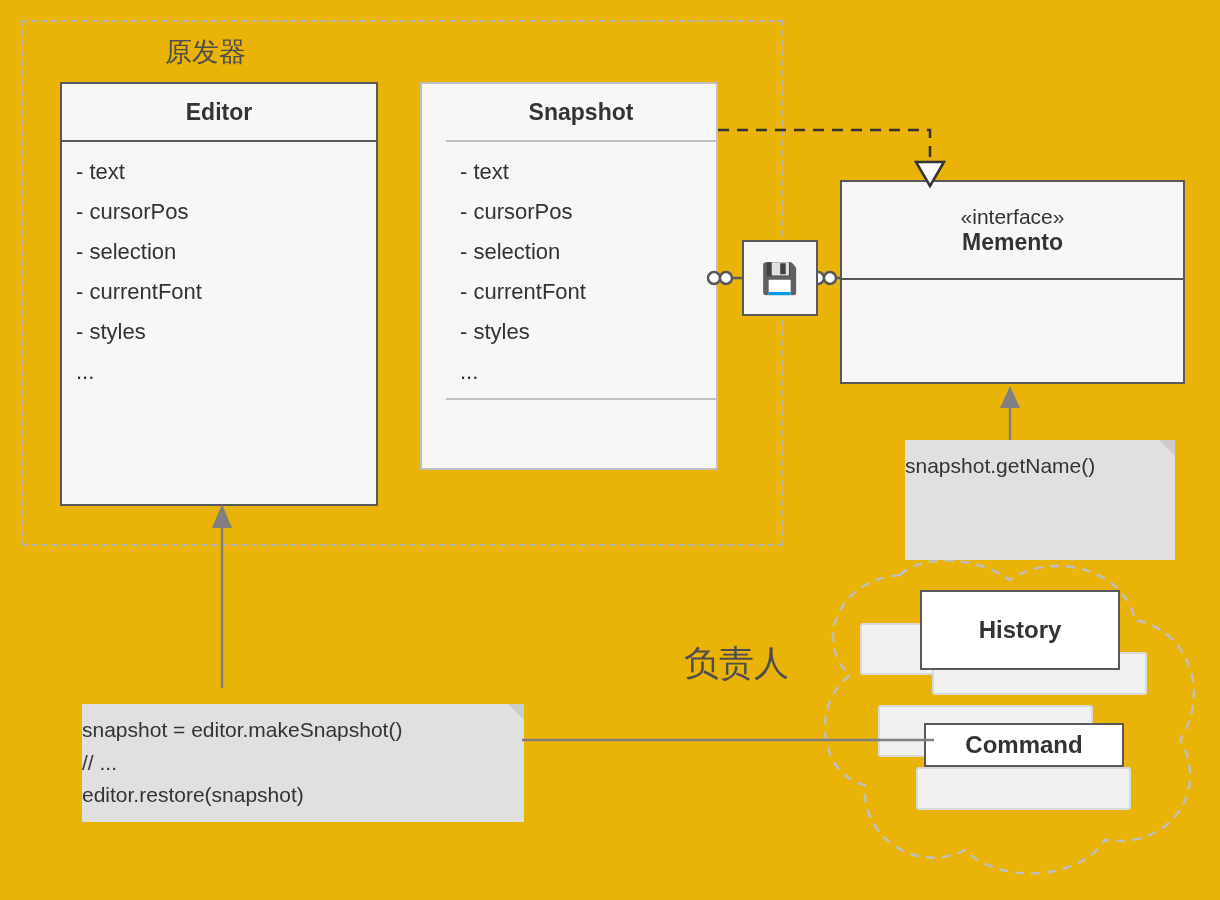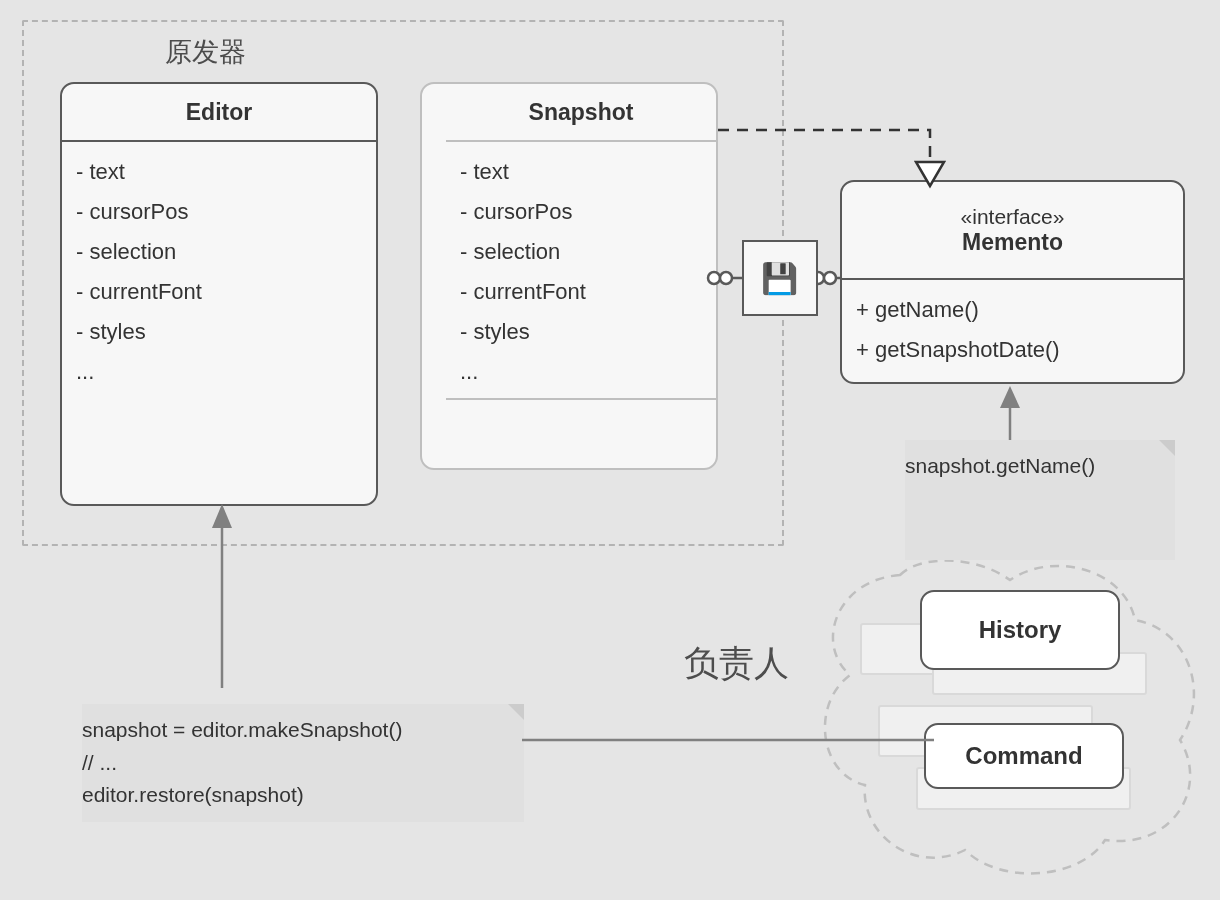--- a/index.html
+++ b/index.html
@@ -9,42 +9,42 @@
   }
   body {
     font-family: "Liberation Sans", sans-serif;
     color: #333333;
   }
   #stage {
     position: relative;
     width: 1220px;
     height: 900px;
     overflow: hidden;
-    background: #e5e5e5;
+    background: #eab308;
   }
   .abs { position: absolute; }
 
   
   .group-box {
     border: 2px dashed #b3b3b3;
     border-radius: 2px;
     box-sizing: border-box;
   }
   .group-label {
     font-size: 27px;
     color: #4d4d4d;
     white-space: nowrap;
   }
 
   
   .uml {
     box-sizing: border-box;
     background: #f7f7f7;
     border: 2px solid #595959;
-    border-radius: 14px;
+    border-radius: 0;
     overflow: hidden;
   }
   .uml.light {
     border-color: #bfbfbf;
   }
   .uml .title {
     box-sizing: border-box;
     text-align: center;
     font-weight: bold;
     font-size: 23px;
@@ -164,24 +164,20 @@
       <div>...</div>
     </div>
     <div class="section divided" style="height:70px;"></div>
   </div>
 
   <div class="abs uml" style="left:840px; top:180px; width:345px; height:204px;">
     <div class="title" style="height:98px;">
       <span class="stereotype">«interface»</span>
       <span>Memento</span>
     </div>
-    <div class="section">
-      <div>+ getName()</div>
-      <div>+ getSnapshotDate()</div>
-    </div>
   </div>
 
   <svg class="abs" style="left:700px; top:110px; width:350px; height:90px;" width="350" height="90" viewBox="0 0 350 90">
     <path d="M 18 20 L 230 20 L 230 55" stroke="#333333" stroke-width="2.5" fill="none" stroke-dasharray="11 8"></path>
     <polygon points="230,76 216,52 244,52" class="fill-white" stroke="#333333" stroke-width="2.5"></polygon>
   </svg>
 
   <svg class="abs" style="left:700px; top:258px; width:160px; height:40px;" width="160" height="40" viewBox="0 0 160 40">
     <line x1="16" y1="20" x2="42" y2="20" class="stroke-dark"></line>
     <circle cx="14" cy="20" r="6" class="fill-white" stroke="#595959" stroke-width="2.5"></circle>
@@ -205,21 +201,21 @@
     <div class="abs" style="left:0px; top:33px; width:215px; height:52px; background:#f0f0f0; border:2px solid #d9d9d9; border-radius:3px; box-sizing:border-box;"></div>
     <div class="abs" style="left:72px; top:62px; width:215px; height:43px; background:#f0f0f0; border:2px solid #d9d9d9; border-radius:3px; box-sizing:border-box;"></div>
     <div class="abs uml" style="left:60px; top:0px; width:200px; height:80px; display:flex; align-items:center; justify-content:center; background:#ffffff;">
       <span style="font-weight:bold; font-size:24px;">History</span>
     </div>
   </div>
 
   <div class="abs" style="left:878px; top:705px; width:290px; height:110px;">
     <div class="abs" style="left:0px; top:0px; width:215px; height:52px; background:#f0f0f0; border:2px solid #d9d9d9; border-radius:3px; box-sizing:border-box;"></div>
     <div class="abs" style="left:38px; top:62px; width:215px; height:43px; background:#f0f0f0; border:2px solid #d9d9d9; border-radius:3px; box-sizing:border-box;"></div>
-    <div class="abs uml" style="left:46px; top:18px; width:200px; height:66px; display:flex; align-items:center; justify-content:center; background:#ffffff;">
+    <div class="abs uml" style="left:46px; top:18px; width:200px; height:44px; display:flex; align-items:center; justify-content:center; background:#ffffff;">
       <span style="font-weight:bold; font-size:24px;">Command</span>
     </div>
   </div>
 
   <div class="note" style="left:82px; top:680px; width:442px; height:118px;margin-top:24px;">
     <div class="dogear"></div>
     <div>snapshot = editor.makeSnapshot()</div>
     <div>// ...</div>
     <div>editor.restore(snapshot)</div>
   </div>

